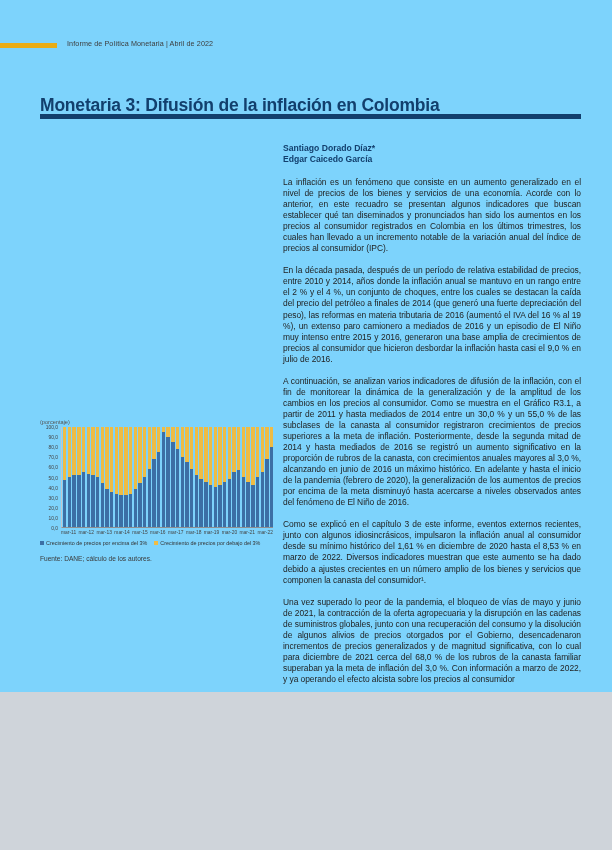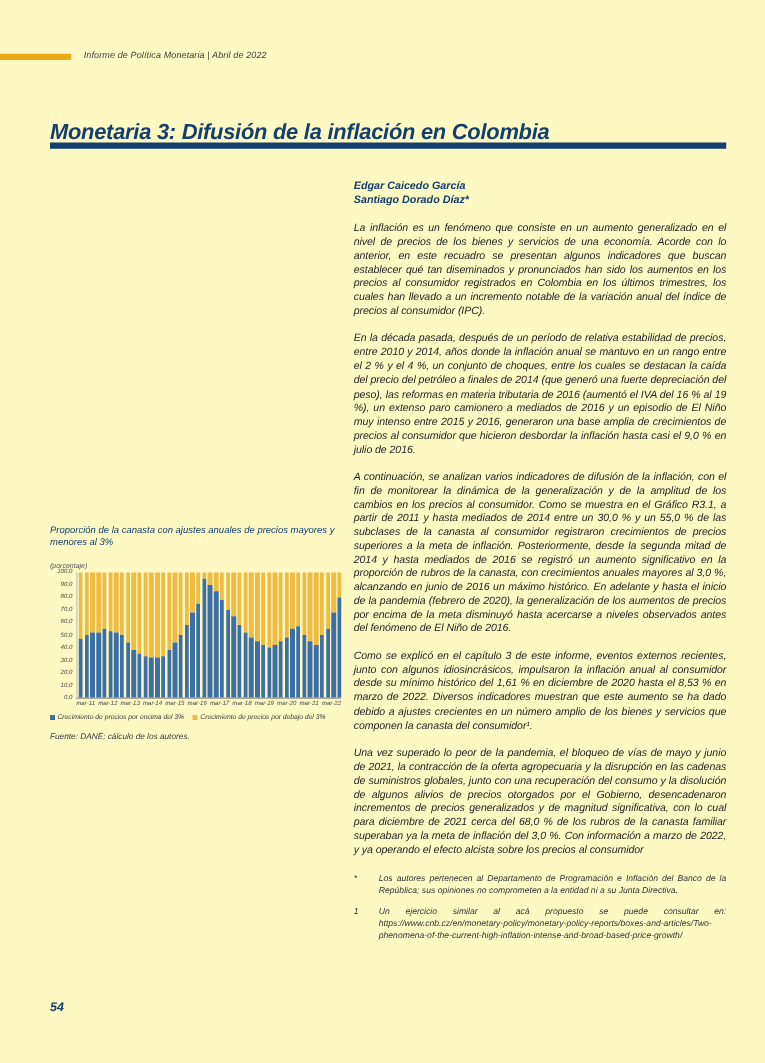--- a/index.html
+++ b/index.html
@@ -1,17 +1,17 @@
 <!DOCTYPE html>
 <html><head>
 <meta charset="utf-8">
 <style>
   html,body{margin:0;padding:0;}
   body{font-family:"Liberation Sans",sans-serif;background:#cfd4da;}
-  .page{position:relative;width:612px;height:850px;background:#fef9c3;margin:0 auto;overflow:hidden;font-style:italic;}
+  .page{position:relative;width:612px;height:692px;background:#7dd3fc;margin:0 auto;overflow:hidden;}
 
   
   .kicker-bar{position:absolute;left:0;top:43px;width:57px;height:5px;background:#e9ac15;}
   .kicker-text{position:absolute;left:67px;top:39px;font-size:7.2px;color:#3c3c3c;letter-spacing:.1px;}
 
   
   .box-title{position:absolute;left:40px;top:83px;width:545px;font-size:17.5px;font-weight:bold;color:#123f6d;letter-spacing:-.2px;}
   .title-rule{position:absolute;left:40px;top:114px;width:541px;height:4.5px;background:#123f6d;}
 
   
@@ -48,21 +48,20 @@
 
 <div class="page">
 
   <div class="kicker-bar"></div>
   <div class="kicker-text">Informe de Política Monetaria | Abril de 2022</div>
 
   <h1 class="box-title">Monetaria 3: Difusión de la inflación en Colombia</h1>
   <div class="title-rule"></div>
 
   <div class="chart-block">
-    <div class="chart-title">Proporción de la canasta con ajustes anuales de precios mayores y menores al 3%</div>
     <div class="unit-label">(porcentaje)</div>
     <div class="plot-wrap">
       <div class="yticks">
           <div class="tick" style="top: 0px;">100,0</div>
           <div class="tick" style="top: 10.1px;">90,0</div>
           <div class="tick" style="top: 20.2px;">80,0</div>
           <div class="tick" style="top: 30.3px;">70,0</div>
           <div class="tick" style="top: 40.4px;">60,0</div>
           <div class="tick" style="top: 50.5px;">50,0</div>
           <div class="tick" style="top: 60.6px;">40,0</div>
@@ -276,22 +275,22 @@
       <span class="item">
         <span class="sq" style="background: rgb(238, 188, 69);"></span>
         <span>Crecimiento de precios por debajo del 3%</span>
       </span>
     </div>
     <div class="source">Fuente: DANE; cálculo de los autores.</div>
   </div>
 
   <div class="right-col">
     <div class="authors">
+      <div>Santiago Dorado Díaz*</div>
       <div>Edgar Caicedo García</div>
-      <div>Santiago Dorado Díaz*</div>
     </div>
     <p>La inflación es un fenómeno que consiste en un aumento generalizado en el nivel de precios de los bienes y servicios de una economía. Acorde con lo anterior, en este recuadro se presentan algunos indicadores que buscan establecer qué tan diseminados y pronunciados han sido los aumentos en los precios al consumidor registrados en Colombia en los últimos trimestres, los cuales han llevado a un incremento notable de la variación anual del índice de precios al consumidor (IPC).</p>
     <p>En la década pasada, después de un período de relativa estabilidad de precios, entre 2010 y 2014, años donde la inflación anual se mantuvo en un rango entre el 2 % y el 4 %, un conjunto de choques, entre los cuales se destacan la caída del precio del petróleo a finales de 2014 (que generó una fuerte depreciación del peso), las reformas en materia tributaria de 2016 (aumentó el IVA del 16 % al 19 %), un extenso paro camionero a mediados de 2016 y un episodio de El Niño muy intenso entre 2015 y 2016, generaron una base amplia de crecimientos de precios al consumidor que hicieron desbordar la inflación hasta casi el 9,0 % en julio de 2016.</p>
     <p>A continuación, se analizan varios indicadores de difusión de la inflación, con el fin de monitorear la dinámica de la generalización y de la amplitud de los cambios en los precios al consumidor. Como se muestra en el Gráfico R3.1, a partir de 2011 y hasta mediados de 2014 entre un 30,0 % y un 55,0 % de las subclases de la canasta al consumidor registraron crecimientos de precios superiores a la meta de inflación. Posteriormente, desde la segunda mitad de 2014 y hasta mediados de 2016 se registró un aumento significativo en la proporción de rubros de la canasta, con crecimientos anuales mayores al 3,0 %, alcanzando en junio de 2016 un máximo histórico. En adelante y hasta el inicio de la pandemia (febrero de 2020), la generalización de los aumentos de precios por encima de la meta disminuyó hasta acercarse a niveles observados antes del fenómeno de El Niño de 2016.</p>
     <p>Como se explicó en el capítulo 3 de este informe, eventos externos recientes, junto con algunos idiosincrásicos, impulsaron la inflación anual al consumidor desde su mínimo histórico del 1,61 % en diciembre de 2020 hasta el 8,53 % en marzo de 2022. Diversos indicadores muestran que este aumento se ha dado debido a ajustes crecientes en un número amplio de los bienes y servicios que componen la canasta del consumidor¹.</p>
     <p>Una vez superado lo peor de la pandemia, el bloqueo de vías de mayo y junio de 2021, la contracción de la oferta agropecuaria y la disrupción en las cadenas de suministros globales, junto con una recuperación del consumo y la disolución de algunos alivios de precios otorgados por el Gobierno, desencadenaron incrementos de precios generalizados y de magnitud significativa, con lo cual para diciembre de 2021 cerca del 68,0 % de los rubros de la canasta familiar superaban ya la meta de inflación del 3,0 %. Con información a marzo de 2022, y ya operando el efecto alcista sobre los precios al consumidor</p>
 
     <div class="footnotes">
       <div class="footnote">
         <span class="marker">*</span>

